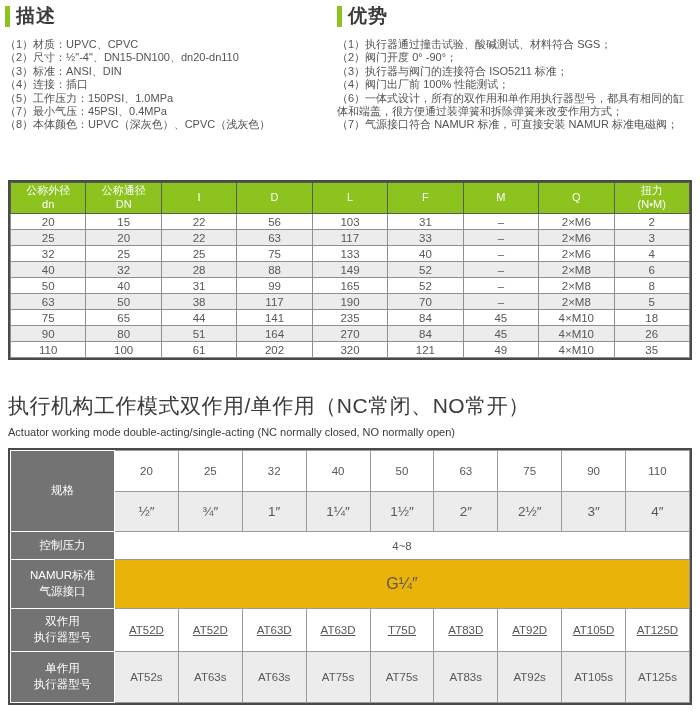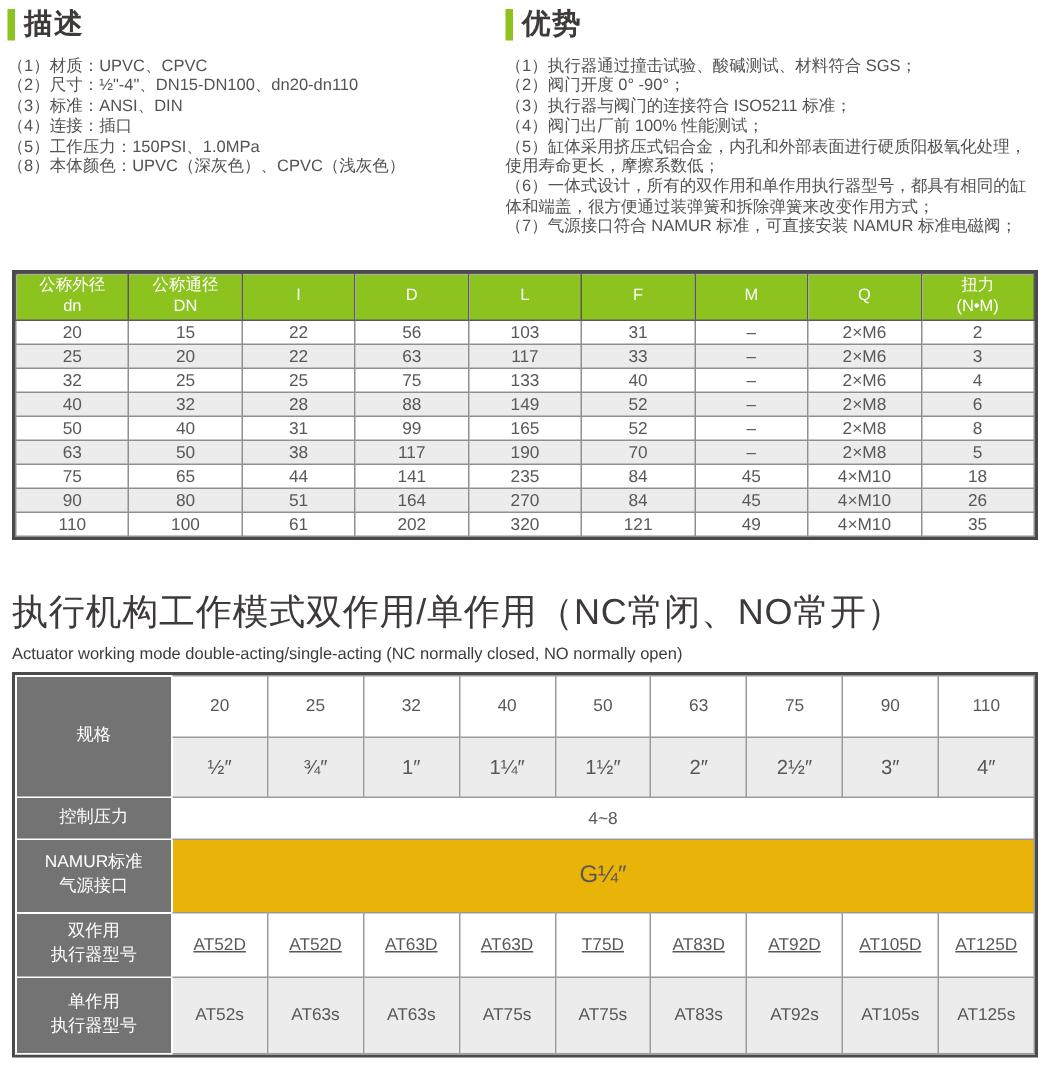--- a/index.html
+++ b/index.html
@@ -44,21 +44,21 @@
     height:31px; border:1px solid #5a5a5a;
   }
   .t1 td {
     font-size:11.5px; color:#595757; height:16px;
     border:1px solid #8f8f8f; background:#fff;
   }
   .t1 tbody tr:nth-child(even) td { background:#ececec; }
 
   
   .sec2 { position:absolute; top:392px; left:8px; right:8px; }
-  .sec2-zh { font-size:24px; color:#3e3a39; letter-spacing:0.5px; }
+  .sec2-zh { font-size:21px; color:#3e3a39; letter-spacing:0.5px; }
   .sec2-en { font-size:11px; color:#3e3a39; margin-top:6px; }
 
   
   .tbl2-wrap { position:absolute; top:448px; left:0; right:0; }
   .t2 th {
     background:#737373; color:#fff; font-weight:normal;
     font-size:11.5px; line-height:1.35; white-space:pre-line;
     border:1px solid #fff;
   }
   .t2 td { font-size:11.5px; color:#595757; border:1px solid #9b9b9b; background:#fff; }
@@ -80,35 +80,35 @@
       <h2 class="sec-title">
         <span class="bar"></span>
         <span>描述</span>
       </h2>
       <ul class="plain">
         <li>（1）材质：UPVC、CPVC</li>
         <li>（2）尺寸：½"-4"、DN15-DN100、dn20-dn110</li>
         <li>（3）标准：ANSI、DIN</li>
         <li>（4）连接：插口</li>
         <li>（5）工作压力：150PSI、1.0MPa</li>
+        <li>（7）最小气压：45PSI、0.4MPa</li>
         <li>（8）本体颜色：UPVC（深灰色）、CPVC（浅灰色）</li>
       </ul>
     </section>
 
     <section class="col-adv">
       <h2 class="sec-title">
         <span class="bar"></span>
         <span>优势</span>
       </h2>
       <ul class="plain">
         <li>（1）执行器通过撞击试验、酸碱测试、材料符合 SGS；</li>
         <li>（2）阀门开度 0° -90°；</li>
         <li>（3）执行器与阀门的连接符合 ISO5211 标准；</li>
         <li>（4）阀门出厂前 100% 性能测试；</li>
-        <li>（5）缸体采用挤压式铝合金，内孔和外部表面进行硬质阳极氧化处理，使用寿命更长，摩擦系数低；</li>
         <li>（6）一体式设计，所有的双作用和单作用执行器型号，都具有相同的缸体和端盖，很方便通过装弹簧和拆除弹簧来改变作用方式；</li>
         <li>（7）气源接口符合 NAMUR 标准，可直接安装 NAMUR 标准电磁阀；</li>
       </ul>
     </section>
   </div>
 
   <div class="tbl-wrap tbl1-wrap">
     <table class="t1">
       <thead>
         <tr>

